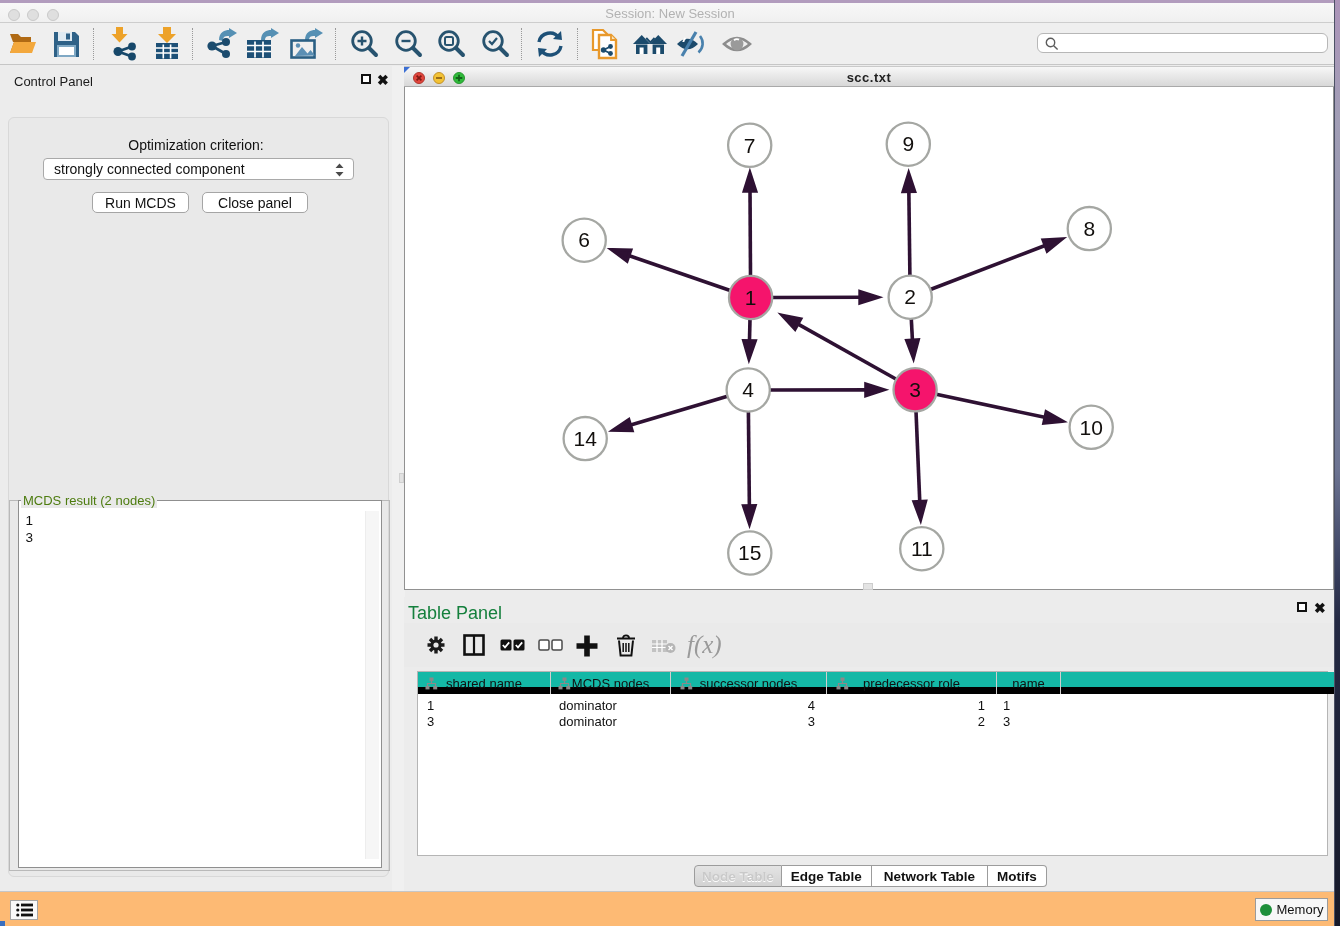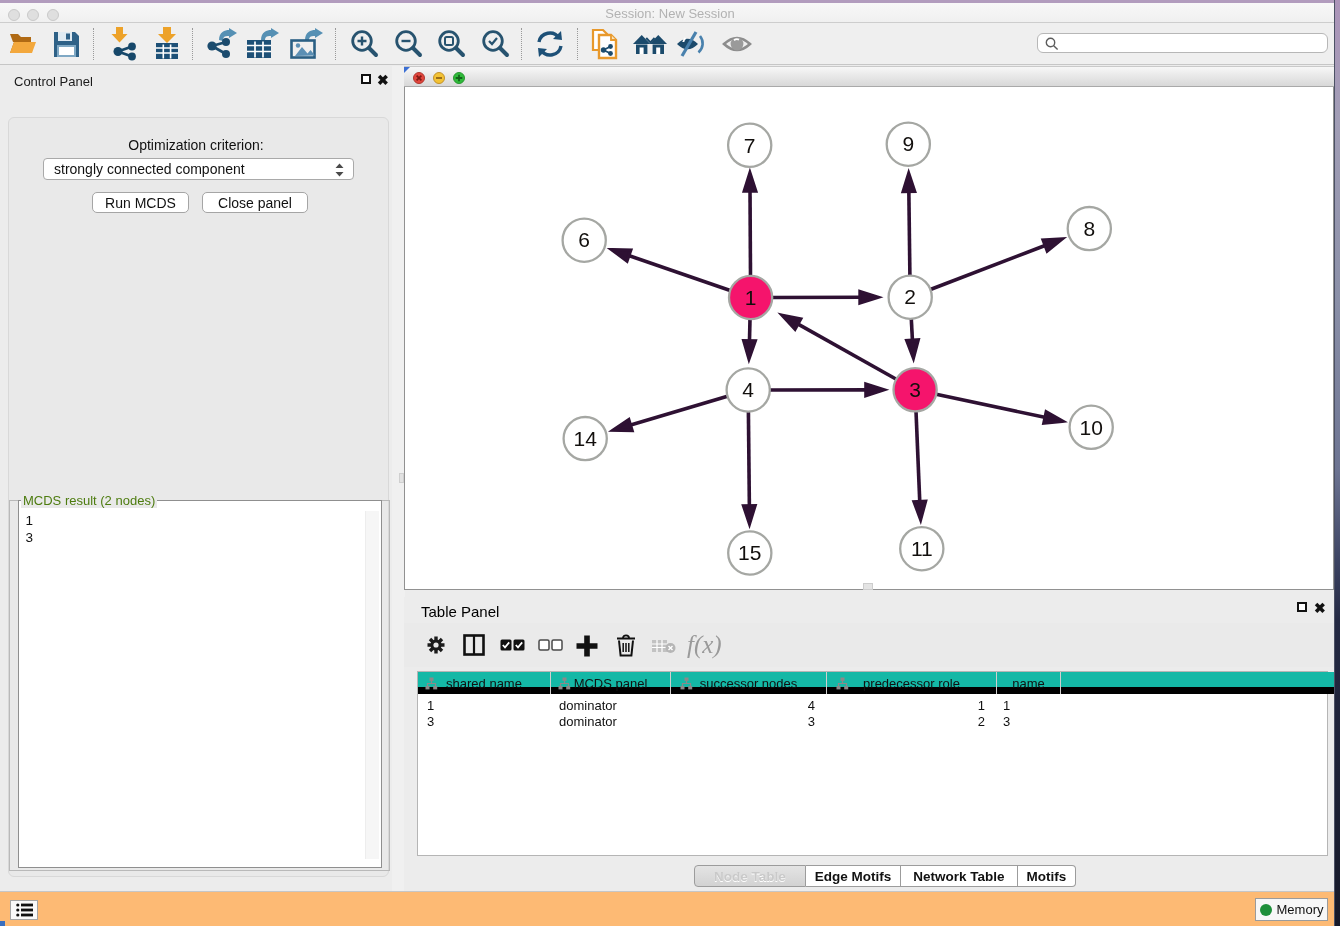--- a/index.html
+++ b/index.html
@@ -36,21 +36,21 @@
 #tascroll{position:absolute;right:2px;top:10px;width:14px;height:348px;background:#f6f6f6;border-left:1px solid #ededed}
 
 #vsplit{left:392px;top:66px;width:13px;height:825px;background:#f0f0f0}
 
 #nwin{left:404px;top:66px;width:930px;height:524px}
 #ntitle{position:absolute;left:0;top:0;width:100%;height:21px;background:linear-gradient(#f7f7f7,#d8d8d8);border-bottom:1px solid #a9a9a9;border-top:1px solid #c9c9c9}
 .mac{position:absolute;top:4.5px;width:12px;height:12px;border-radius:50%}
 #ncanvas{position:absolute;left:0;top:21px;width:930px;height:503px;background:#fff;border:1px solid #919191;border-top:none}
 
 #tpanel{left:404px;top:597px;width:930px;height:294px;background:#ececec}
-#tphead .t{position:absolute;left:17px;top:6px;font-size:15px;color:#000000}
+#tphead .t{position:absolute;left:4px;top:6px;font-size:18px;color:#15803d}
 #tbar{position:absolute;left:0;top:26px;width:930px;height:44px;background:#eaeaea}
 #tbox{position:absolute;left:13px;top:74px;width:911px;height:185px;background:#fff;border:1px solid #b5b5b5}
 #thead{position:absolute;left:0;top:0;width:1005px;height:22px;background:#14b8a6;border-bottom:7px solid #000000}
 .hc{position:absolute;top:0;height:22px;border-right:1px solid #cfcfcf;display:flex;align-items:center;justify-content:center;font-size:13px;color:#111}
 .rowt{position:absolute;font-size:13px;color:#111}
 .btab{height:22px;border:1px solid #9c9c9c;border-left:none;background:#fff;font-size:13.5px;font-weight:bold;color:#111;display:flex;align-items:center;justify-content:center;padding:0 9px}
 
 #sbar{left:0;top:891px;width:1340px;height:52px;background:#fdba74;border-top:1px solid #c6c6c6}
 #listbtn{position:absolute;left:10px;top:8px;width:28px;height:20px;background:#fafafa;border:1px solid #a5a5a5;display:flex;align-items:center;justify-content:center}
 #membtn{position:absolute;left:1255px;top:6px;width:73px;height:23px;background:#f7f7f7;border:1px solid #9b9b9b;font-size:13px;color:#111;display:flex;align-items:center;justify-content:center;gap:5px}
@@ -249,20 +249,21 @@
     <div class="mac" style="left:29px;background:#f3c234;border:1px solid #c2922a">
         <svg width="10" height="10" viewBox="0 0 10 10" style="position:absolute;left:0;top:0">
           <path d="M2 5 h6" stroke="#8f6517" stroke-width="1.8"></path>
         </svg>
       </div>
     <div class="mac" style="left:49px;background:#2fba3a;border:1px solid #27962f">
         <svg width="10" height="10" viewBox="0 0 10 10" style="position:absolute;left:0;top:0">
           <path d="M5 1.7 v6.6 M1.7 5 h6.6" stroke="#13631a" stroke-width="1.8"></path>
         </svg>
       </div>
+    <div style="position:absolute;top:3px;width:100%;text-align:center;font-size:13px;font-weight:bold;color:#222;letter-spacing:.5px">scc.txt</div>
   </div>
   <div id="ncanvas"><svg width="928" height="501" viewBox="0 0 928 501" font-family="'Liberation Sans',sans-serif">
 <g stroke="#2e1133" stroke-width="3.6" fill="#2e1133">
 <line x1="345.5" y1="188.9" x2="345.0" y2="100.7"></line>
 <polygon points="344.9,86.4 350.6,103.9 339.4,103.9"></polygon>
 <line x1="504.9" y1="188.6" x2="503.8" y2="101.1"></line>
 <polygon points="503.7,86.8 509.5,104.2 498.3,104.4"></polygon>
 <line x1="325.2" y1="203.5" x2="220.8" y2="167.5"></line>
 <polygon points="207.2,162.8 225.6,163.2 221.9,173.8"></polygon>
 <line x1="525.4" y1="202.5" x2="643.3" y2="157.3"></line>
@@ -360,21 +361,21 @@
           <path d="M0 6 h15 M0 9.5 h15 M5 2 v12 M10 2 v12"></path>
         </g>
       <circle cx="18.5" cy="10" r="5" fill="#b5b5b5"></circle>
         <path d="M16.5 8 l4 4 M20.5 8 l-4 4" stroke="#fff" stroke-width="1.4"></path>
       </svg>
     <div style="position:absolute;left:283px;top:8px;font-family:'Liberation Serif',serif;font-style:italic;font-size:25px;color:#9a9a9a">f(x)</div>
   </div>
   <div id="tbox">
     <div id="thead">
       <div class="hc" style="left:0;width:133px">shared name</div>
-      <div class="hc" style="left:133px;width:120px">MCDS panel</div>
+      <div class="hc" style="left:133px;width:120px">MCDS nodes</div>
       <div class="hc" style="left:253px;width:156px">successor nodes</div>
       <div class="hc" style="left:409px;width:170px">predecessor role</div>
       <div class="hc" style="left:579px;width:64px">name</div>
 <svg width="13" height="13" viewBox="0 0 13 13" style="position:absolute;left:7px;top:5px">
 <g fill="none" stroke="#8a8a8a" stroke-width="1.2">
             <path d="M6.5 3.5 v3 M2.5 9 v-2.5 h8 v2.5"></path>
           </g>
 <g fill="#8a8a8a">
             <rect x="4.5" y="0.5" width="4" height="3.4"></rect>
             <rect x="0.5" y="9" width="4" height="3.4"></rect>
@@ -417,22 +418,22 @@
     <div class="rowt" style="left:385px;top:26px;width:12px;text-align:right">4</div>
     <div class="rowt" style="left:555px;top:26px;width:12px;text-align:right">1</div>
     <div class="rowt" style="left:585px;top:26px">1</div>
     <div class="rowt" style="left:9px;top:42px">3</div>
     <div class="rowt" style="left:141px;top:42px">dominator</div>
     <div class="rowt" style="left:385px;top:42px;width:12px;text-align:right">3</div>
     <div class="rowt" style="left:555px;top:42px;width:12px;text-align:right">2</div>
     <div class="rowt" style="left:585px;top:42px">3</div>
   </div>
   <div class="tabrow" style="left:290px;top:268px">
-    <div class="btab first on" style="border-radius:4px 0 0 4px;background:linear-gradient(#e4e4e4,#d2d2d2);color:#c9c9c9;text-shadow:0 1px 0 #fff;border-left:1px solid #9c9c9c;padding:0 19px">Node Table</div>
-    <div class="btab">Edge Motifs</div>
+    <div class="btab first on" style="border-radius:4px 0 0 4px;background:linear-gradient(#e4e4e4,#d2d2d2);color:#c9c9c9;text-shadow:0 1px 0 #fff;border-left:1px solid #9c9c9c;padding:0 7px">Node Table</div>
+    <div class="btab">Edge Table</div>
       <div class="btab" style="padding:0 12px">Network Table</div>
       <div class="btab" style="border-radius:0 4px 4px 0">Motifs</div>
   </div>
 </div>
 <div class="abs" id="sbar">
   <div id="listbtn">
       <svg width="17" height="14" viewBox="0 0 17 14">
     <g fill="#111">
           <circle cx="1.8" cy="2" r="1.6"></circle>
           <circle cx="1.8" cy="7" r="1.6"></circle>

